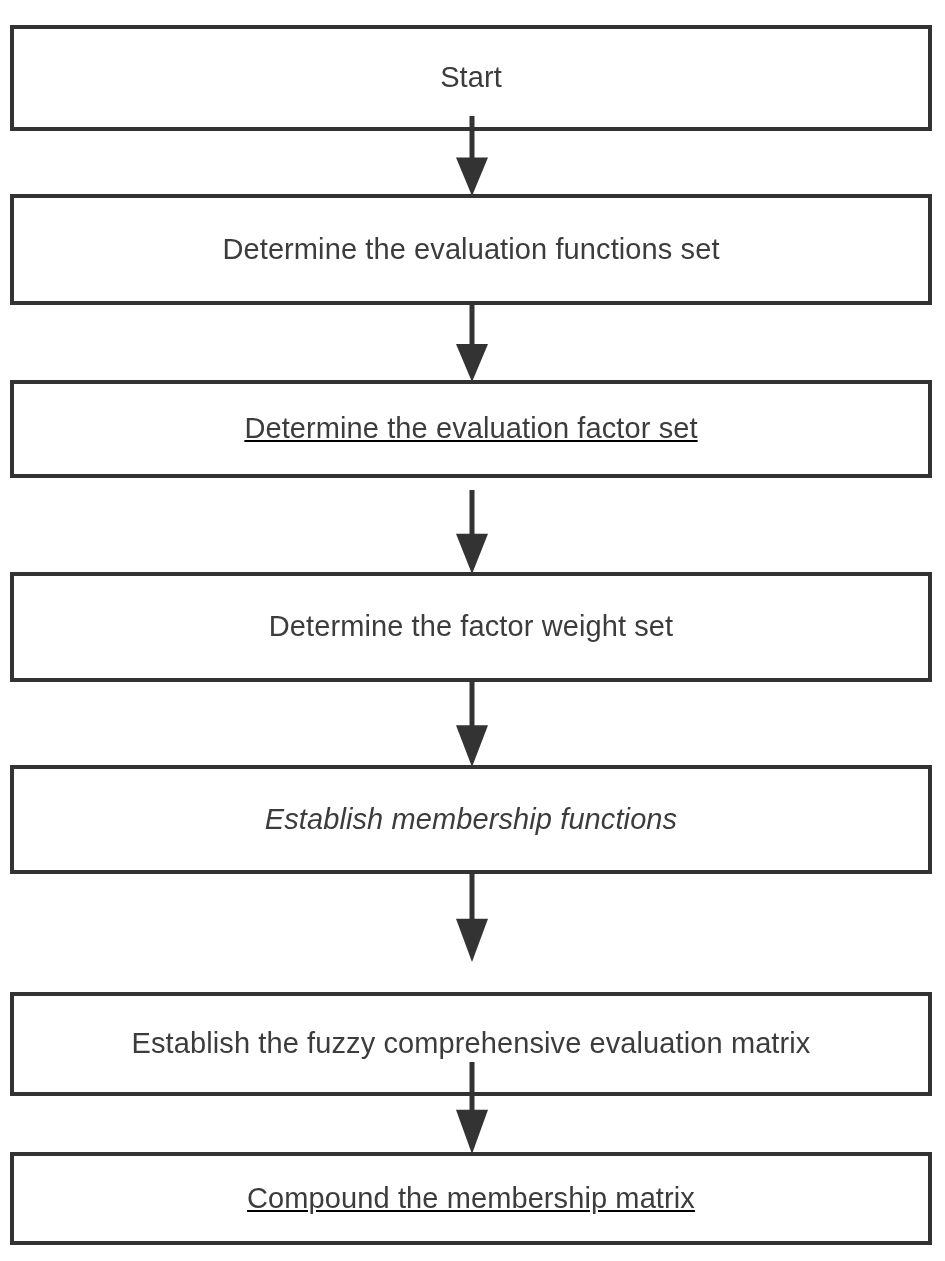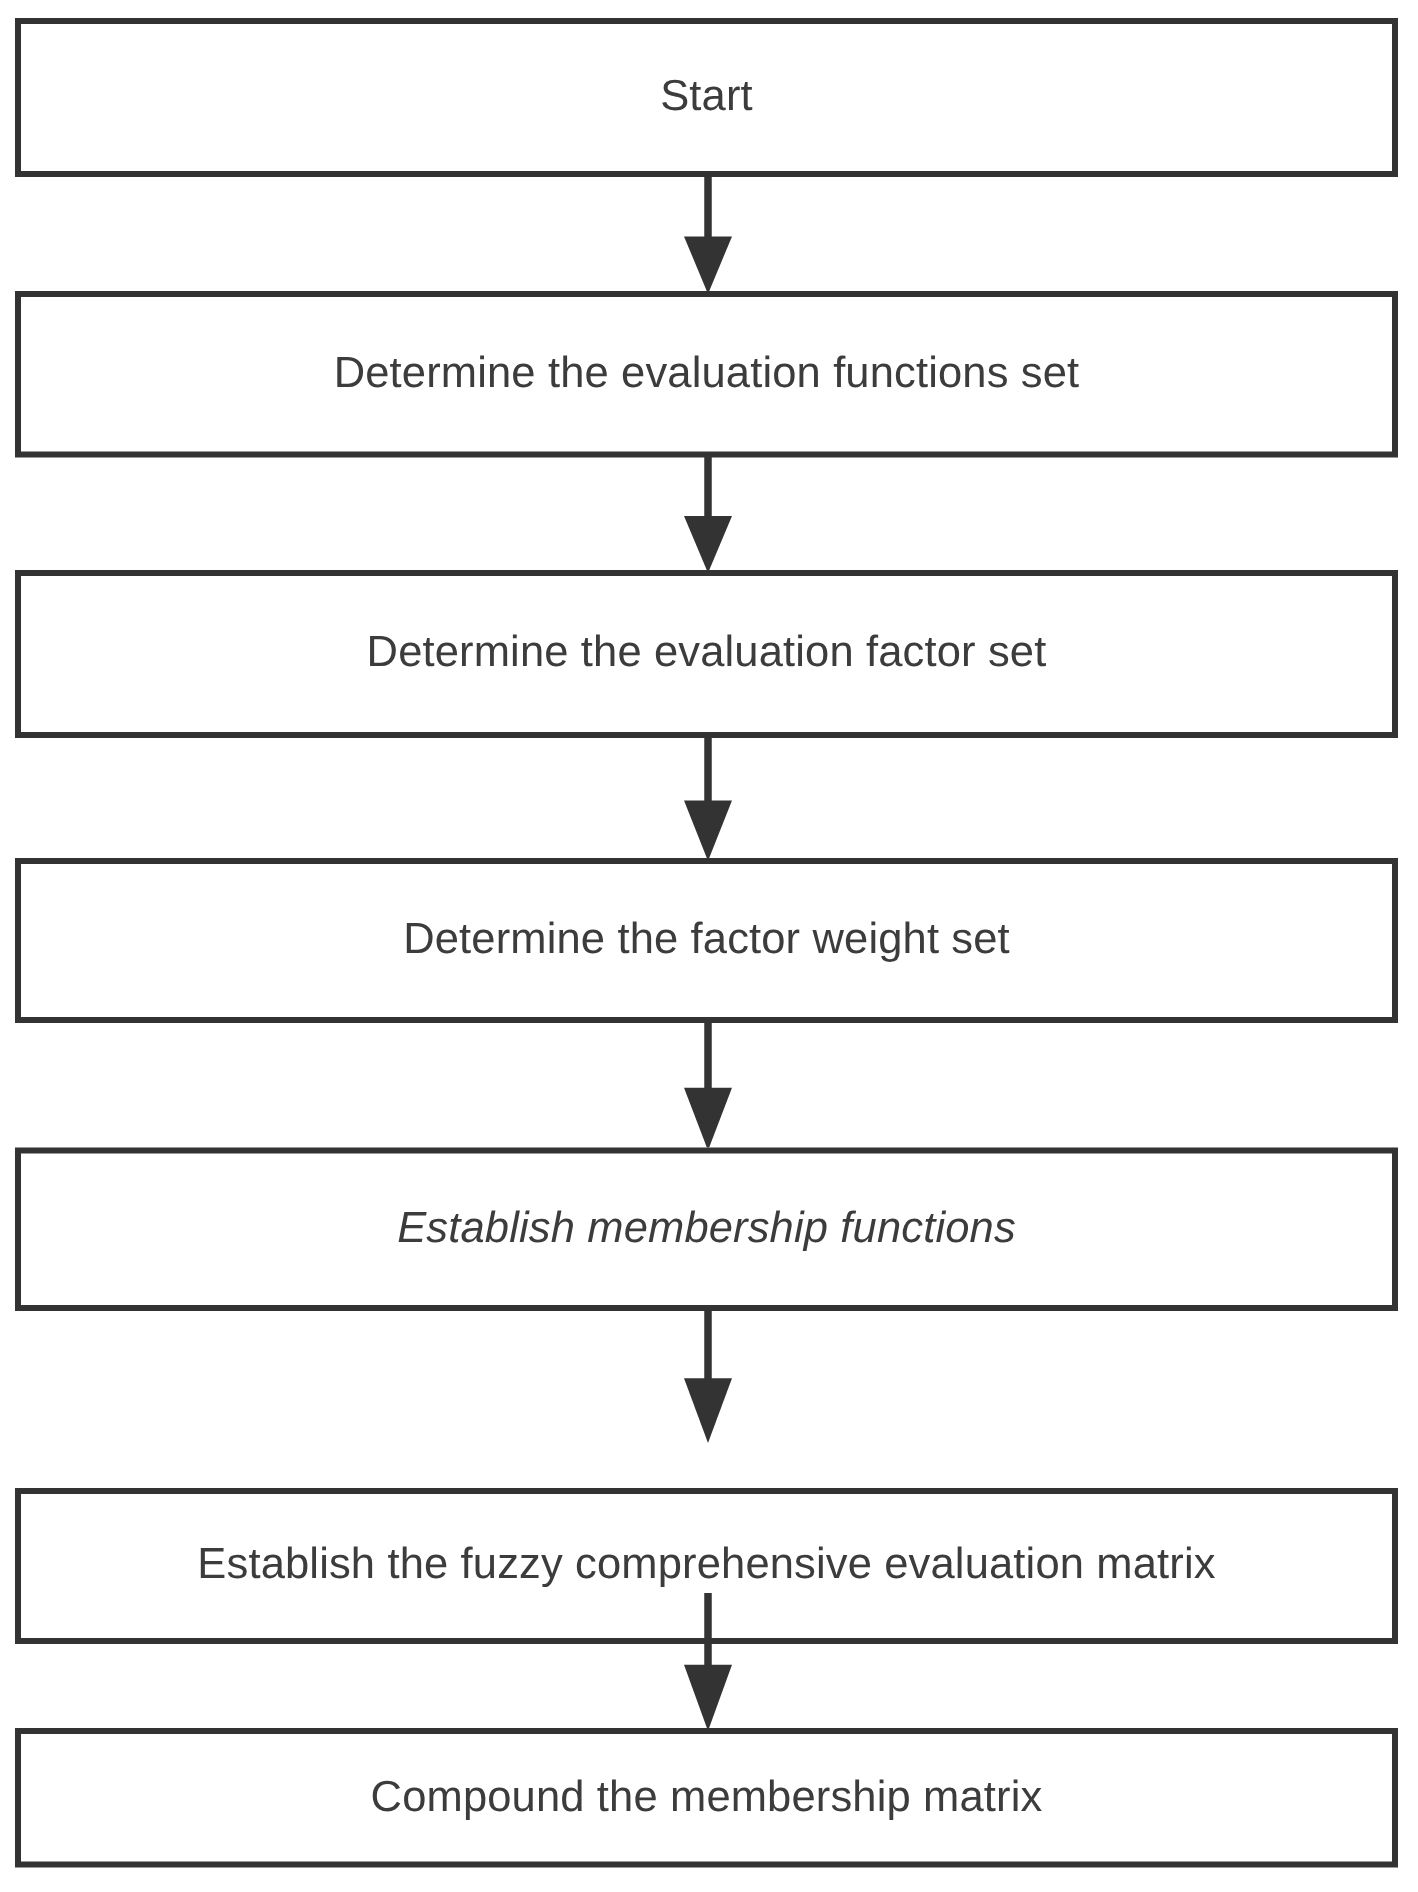--- a/index.html
+++ b/index.html
@@ -43,27 +43,27 @@
     left: 449px;
     width: 46px;
   }
   .flow-arrow svg {
     display: block;
     width: 46px;
     height: 100%;
   }
 
   
-  #node-0 { top: 12px;   height: 106px; }
+  #node-0 { top: 25px;   height: 106px; }
   #node-1 { top: 194px;  height: 111px; }
-  #node-2 { top: 380px;  height: 112px; }
+  #node-2 { top: 380px;  height: 98px; text-decoration: underline; }
   #node-3 { top: 572px;  height: 110px; }
   #node-4 { top: 765px;  height: 109px; font-style: italic; }
   #node-5 { top: 992px;  height: 104px; }
-  #node-6 { top: 1152px; height: 93px;  }
+  #node-6 { top: 1152px; height: 93px; text-decoration: underline;  }
 
   
   #arrow-0 { top: 116px;  height: 80px;  }
   #arrow-1 { top: 303px;  height: 79px;  }
   #arrow-2 { top: 490px;  height: 84px;  }
   #arrow-3 { top: 680px;  height: 87px;  }
   #arrow-4 { top: 872px;  height: 90px;  }
   #arrow-5 { top: 1062px; height: 92px;  }
 </style>
 </head>

